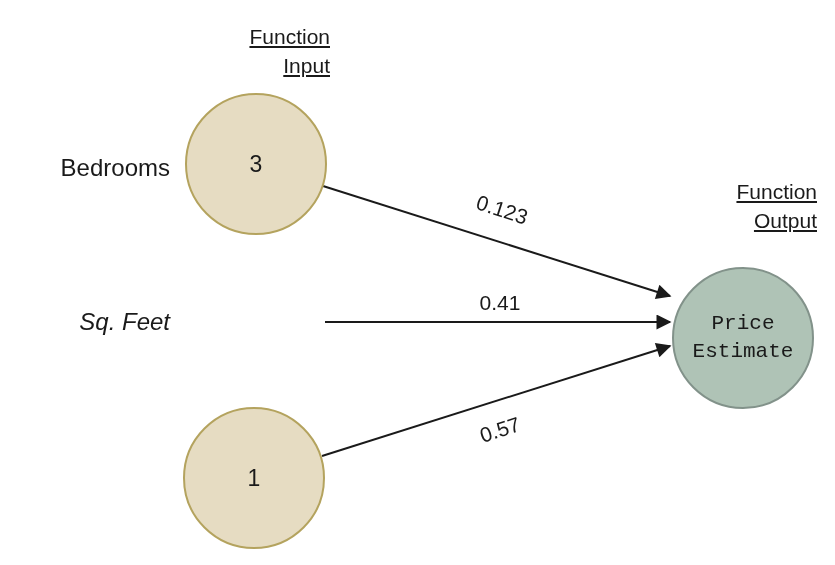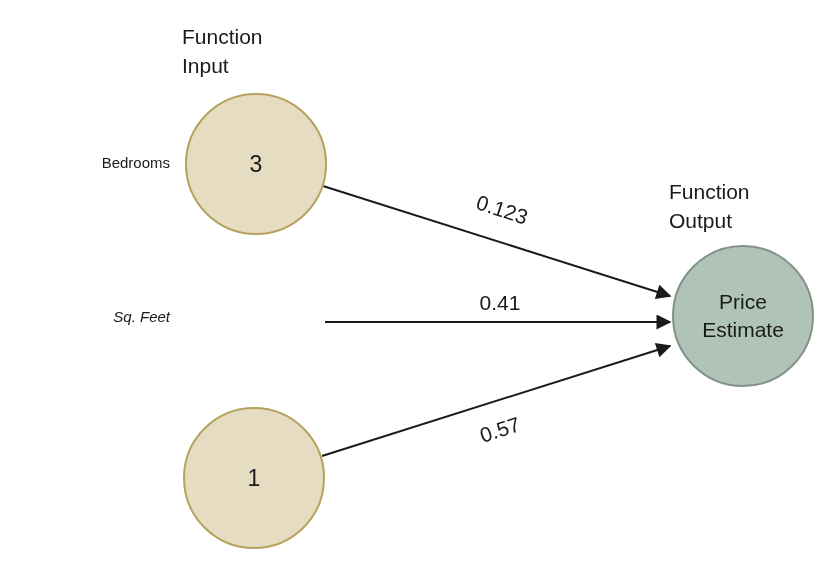--- a/index.html
+++ b/index.html
@@ -49,29 +49,30 @@
   .node.output {
     background: var(--output-fill);
     border: 2px solid var(--output-border);
     font-size: 21px;
     line-height: 1.32;
     white-space: pre-line;
   }
 
   .header {
     position: absolute;
-    text-align: left;
+    text-align: right;
     font-size: 21px;
     line-height: 1.38;
     white-space: pre-line;
+    text-decoration: underline;
   }
 
   .side-label {
     position: absolute;
-    font-size: 15px;
+    font-size: 24px;
     line-height: 1.16;
     white-space: pre-line;
   }
   .side-label.right { text-align: right; }
   .side-label.center { text-align: center; }
 
   .weight {
     position: absolute;
     width: 90px;
     text-align: center;
@@ -108,18 +109,18 @@
     <span>3</span>
   </div>
   <div class="node input" style="left:183px; top:407px;">
     <span>1</span>
   </div>
 
   <div class="weight down" style="left:457px; top:198px;">0.123</div>
   <div class="weight" style="left:455px; top:291px;text-align:center;">0.41</div>
   <div class="weight up" style="left:455px; top:418px;">0.57</div>
 
-  <div class="node output" style="left:672px; top:245px;">
+  <div class="node output" style="left:672px; top:267px;font-family:Liberation Mono, monospace;">
     <span>Price
 Estimate</span>
   </div>
 
 </div>
 
 </body></html>

